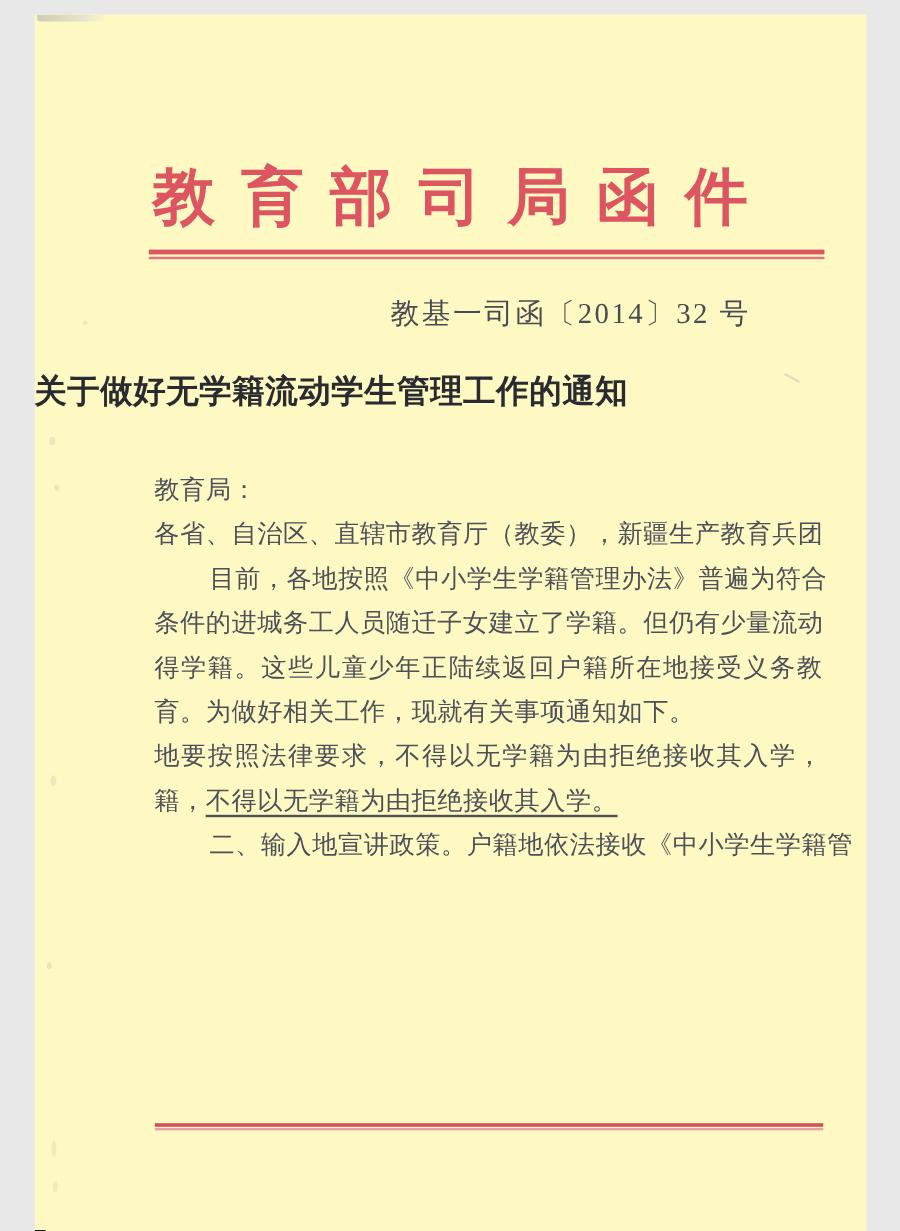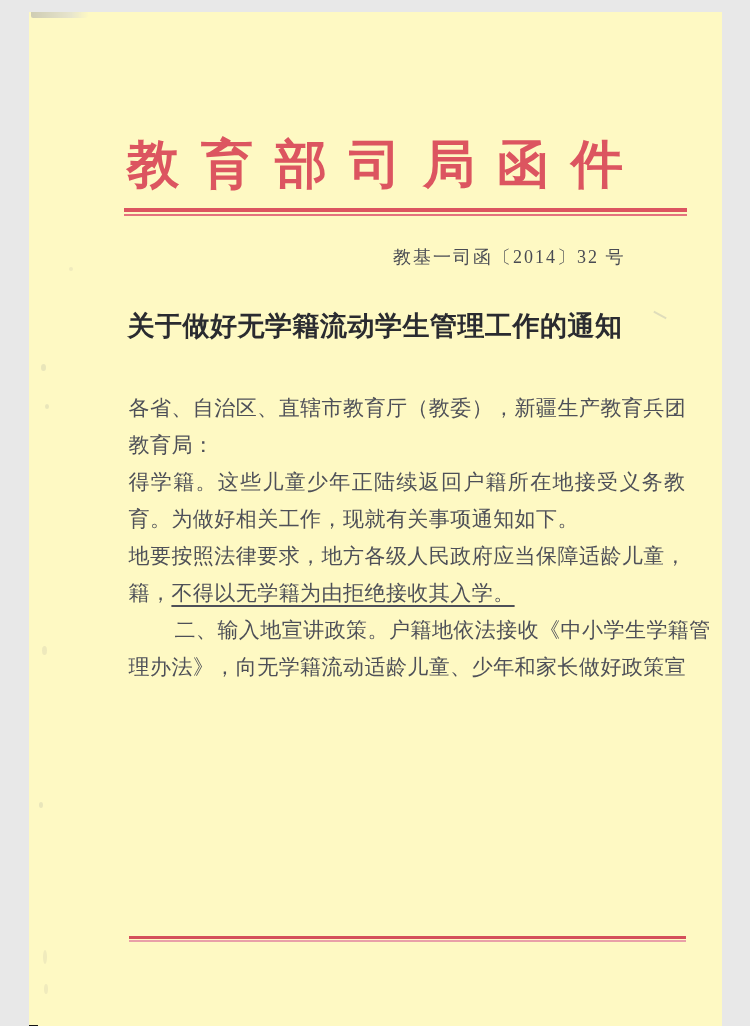--- a/index.html
+++ b/index.html
@@ -34,31 +34,30 @@
     top: 196px; left: 95px; width: 563px;
   }
   .rule-top .thick { height: 4px; background: #dc5560; }
   .rule-top .gap   { height: 2px; background: transparent; }
   .rule-top .thin  { height: 2px; background: #e4737d; }
 
   
   .doc-number {
     position: absolute;
     top: 233px; right: 96px;
-    font-size: 18px;
+    font-size: 24px;
     letter-spacing: 2px;
     color: #494b53;
     white-space: nowrap;
   }
 
   
   .doc-title {
     position: absolute;
     top: 296px; left: 0; right: 0;
-    text-align: center;
     font-size: 27px;
     font-weight: bold;
     letter-spacing: 0.5px;
     color: #2a2b30;
     white-space: nowrap;
   }
 
   
   .body-block {
     position: absolute;
@@ -142,30 +141,31 @@
     <div class="thick"></div>
     <div class="gap"></div>
     <div class="thin"></div>
   </div>
 
   <div class="doc-number">教基一司函〔2014〕32 号</div>
 
   <div class="doc-title">关于做好无学籍流动学生管理工作的通知</div>
 
   <div class="body-block">
+    <div class="line">教育局：</div>
     <div class="line fill">各省、自治区、直辖市教育厅（教委），新疆生产教育兵团</div>
-    <div class="line">教育局：</div>
+    <div class="line fill indent">目前，各地按照《中小学生学籍管理办法》普遍为符合</div>
+    <div class="line fill">条件的进城务工人员随迁子女建立了学籍。但仍有少量流动</div>
     <div class="line fill">得学籍。这些儿童少年正陆续返回户籍所在地接受义务教</div>
     <div class="line">育。为做好相关工作，现就有关事项通知如下。</div>
-    <div class="line fill">地要按照法律要求，地方各级人民政府应当保障适龄儿童，</div>
+    <div class="line fill">地要按照法律要求，不得以无学籍为由拒绝接收其入学，</div>
     <div class="line">
       <span>籍，</span><span class="underlined">不得以无学籍为由拒绝接收其入学。</span>
     </div>
     <div class="line fill indent">二、输入地宣讲政策。户籍地依法接收《中小学生学籍管</div>
-    <div class="line fill">理办法》，向无学籍流动适龄儿童、少年和家长做好政策宣</div>
   </div>
 
   <div class="rule-bottom">
     <div class="thick"></div>
     <div class="gap"></div>
     <div class="thin"></div>
   </div>
 
   <div class="corner-mark"></div>
 

